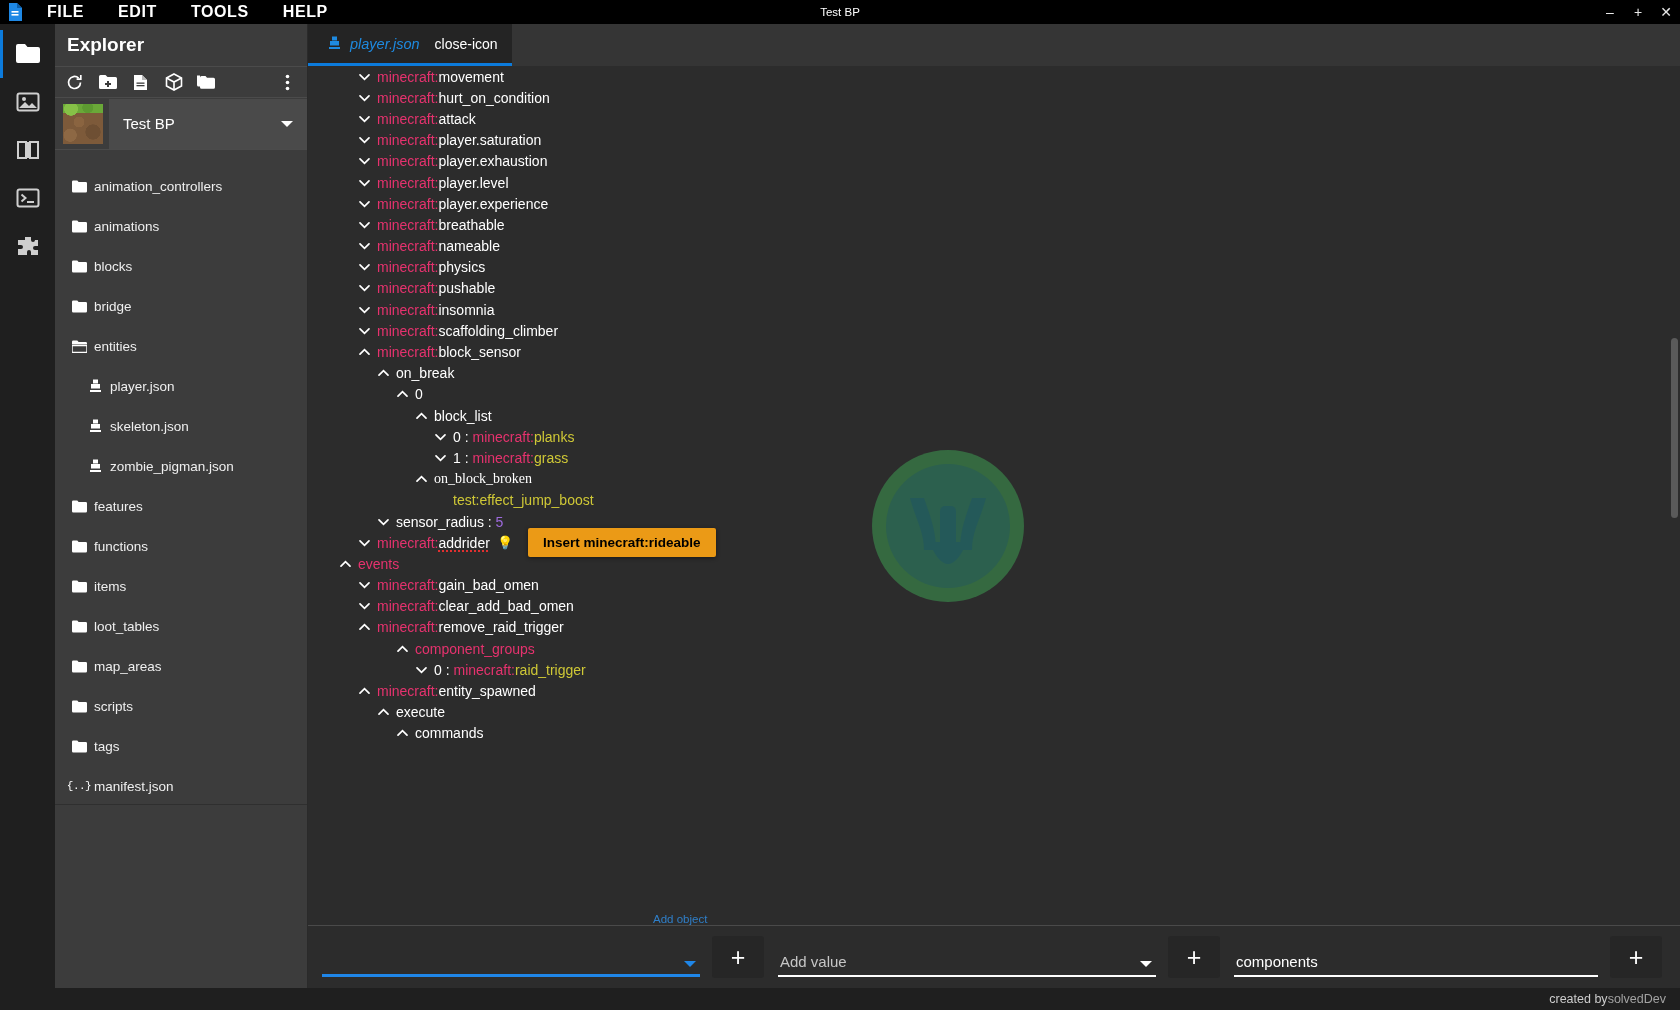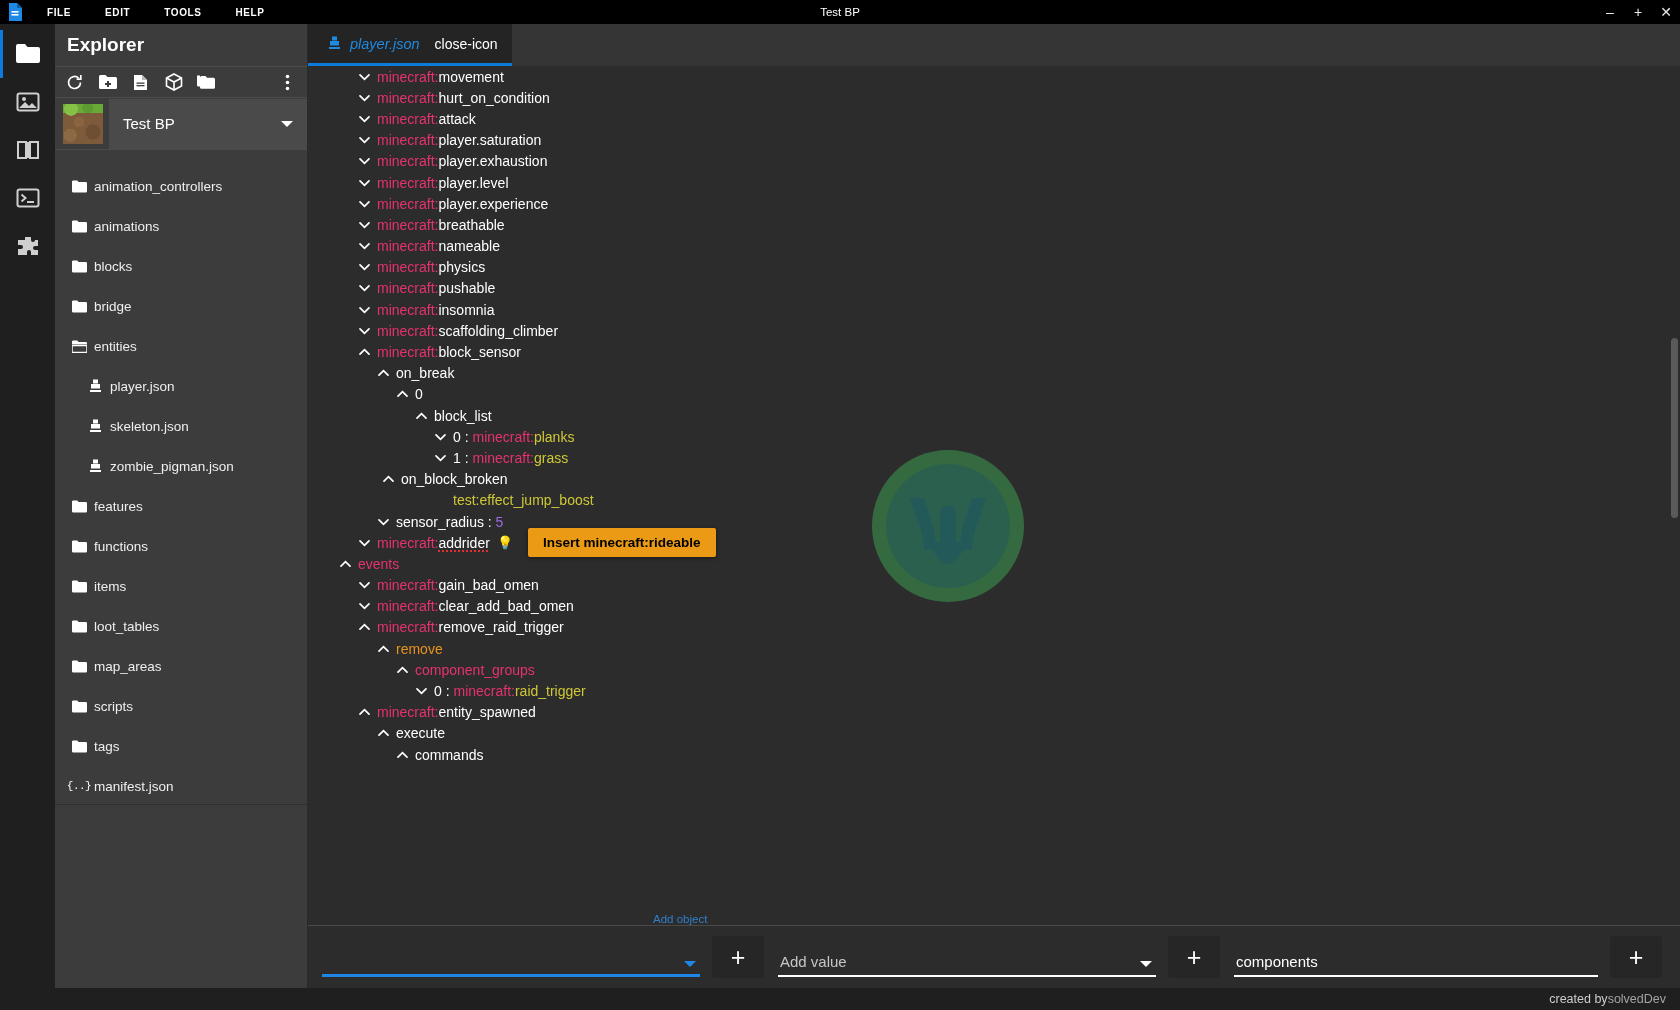--- a/index.html
+++ b/index.html
@@ -29,21 +29,21 @@
   }
   .app-logo {
     width: 30px;
     display: flex; align-items: center; justify-content: center;
   }
   .app-logo svg { display:block; }
   .menu-item {
     padding: 0 17px;
     display: flex; align-items: center;
     color: #ffffff;
-    font-size: 10px;
+    font-size: 16px;
     font-weight: bold;
     letter-spacing: 0.6px;
     cursor: default;
   }
   .win-title {
     position: absolute;
     left: 0; right: 0; top: 0; bottom: 0;
     display: flex; align-items: center; justify-content: center;
     color: #ffffff;
     font-size: 11.5px;
@@ -792,21 +792,21 @@
             <span><span class="">0 : </span><span class="ns">minecraft:</span><span class="val-yellow">planks</span></span>
           </div>
           <div class="jrow" style="padding-left: 124px;">
             <span class="chev">
               <svg width="11" height="8" viewBox="0 0 11 8">
                 <path d="M1 1.8L5.5 6.4 10 1.8" fill="none" stroke="currentColor" stroke-width="1.7" stroke-linecap="round"></path>
               </svg>
             </span>
             <span><span class="">1 : </span><span class="ns">minecraft:</span><span class="val-yellow">grass</span></span>
           </div>
-          <div class="jrow" style="padding-left: 72px;">
+          <div class="jrow" style="padding-left: 105px; font-family: Liberation Serif, serif;">
             <span class="chev">
               <svg width="11" height="8" viewBox="0 0 11 8">
                 <path d="M1 6.2L5.5 1.6 10 6.2" fill="none" stroke="currentColor" stroke-width="1.7" stroke-linecap="round"></path>
               </svg>
             </span>
             <span><span class="">on_block_broken</span></span>
           </div>
           <div class="jrow" style="padding-left: 124px;">
             <span class="chev"></span>
             <span><span class="val-yellow">test:effect_jump_boost</span></span>
@@ -853,28 +853,20 @@
             </span>
             <span><span class="ns">minecraft:</span><span class="">clear_add_bad_omen</span></span>
           </div>
           <div class="jrow" style="padding-left: 48px;">
             <span class="chev">
               <svg width="11" height="8" viewBox="0 0 11 8">
                 <path d="M1 6.2L5.5 1.6 10 6.2" fill="none" stroke="currentColor" stroke-width="1.7" stroke-linecap="round"></path>
               </svg>
             </span>
             <span><span class="ns">minecraft:</span><span class="">remove_raid_trigger</span></span>
-          </div>
-          <div class="jrow" style="padding-left: 67px;">
-            <span class="chev">
-              <svg width="11" height="8" viewBox="0 0 11 8">
-                <path d="M1 6.2L5.5 1.6 10 6.2" fill="none" stroke="currentColor" stroke-width="1.7" stroke-linecap="round"></path>
-              </svg>
-            </span>
-            <span><span class="key-orange">remove</span></span>
           </div>
           <div class="jrow" style="padding-left: 86px;">
             <span class="chev">
               <svg width="11" height="8" viewBox="0 0 11 8">
                 <path d="M1 6.2L5.5 1.6 10 6.2" fill="none" stroke="currentColor" stroke-width="1.7" stroke-linecap="round"></path>
               </svg>
             </span>
             <span><span class="key-pink">component_groups</span></span>
           </div>
           <div class="jrow" style="padding-left: 105px;">

